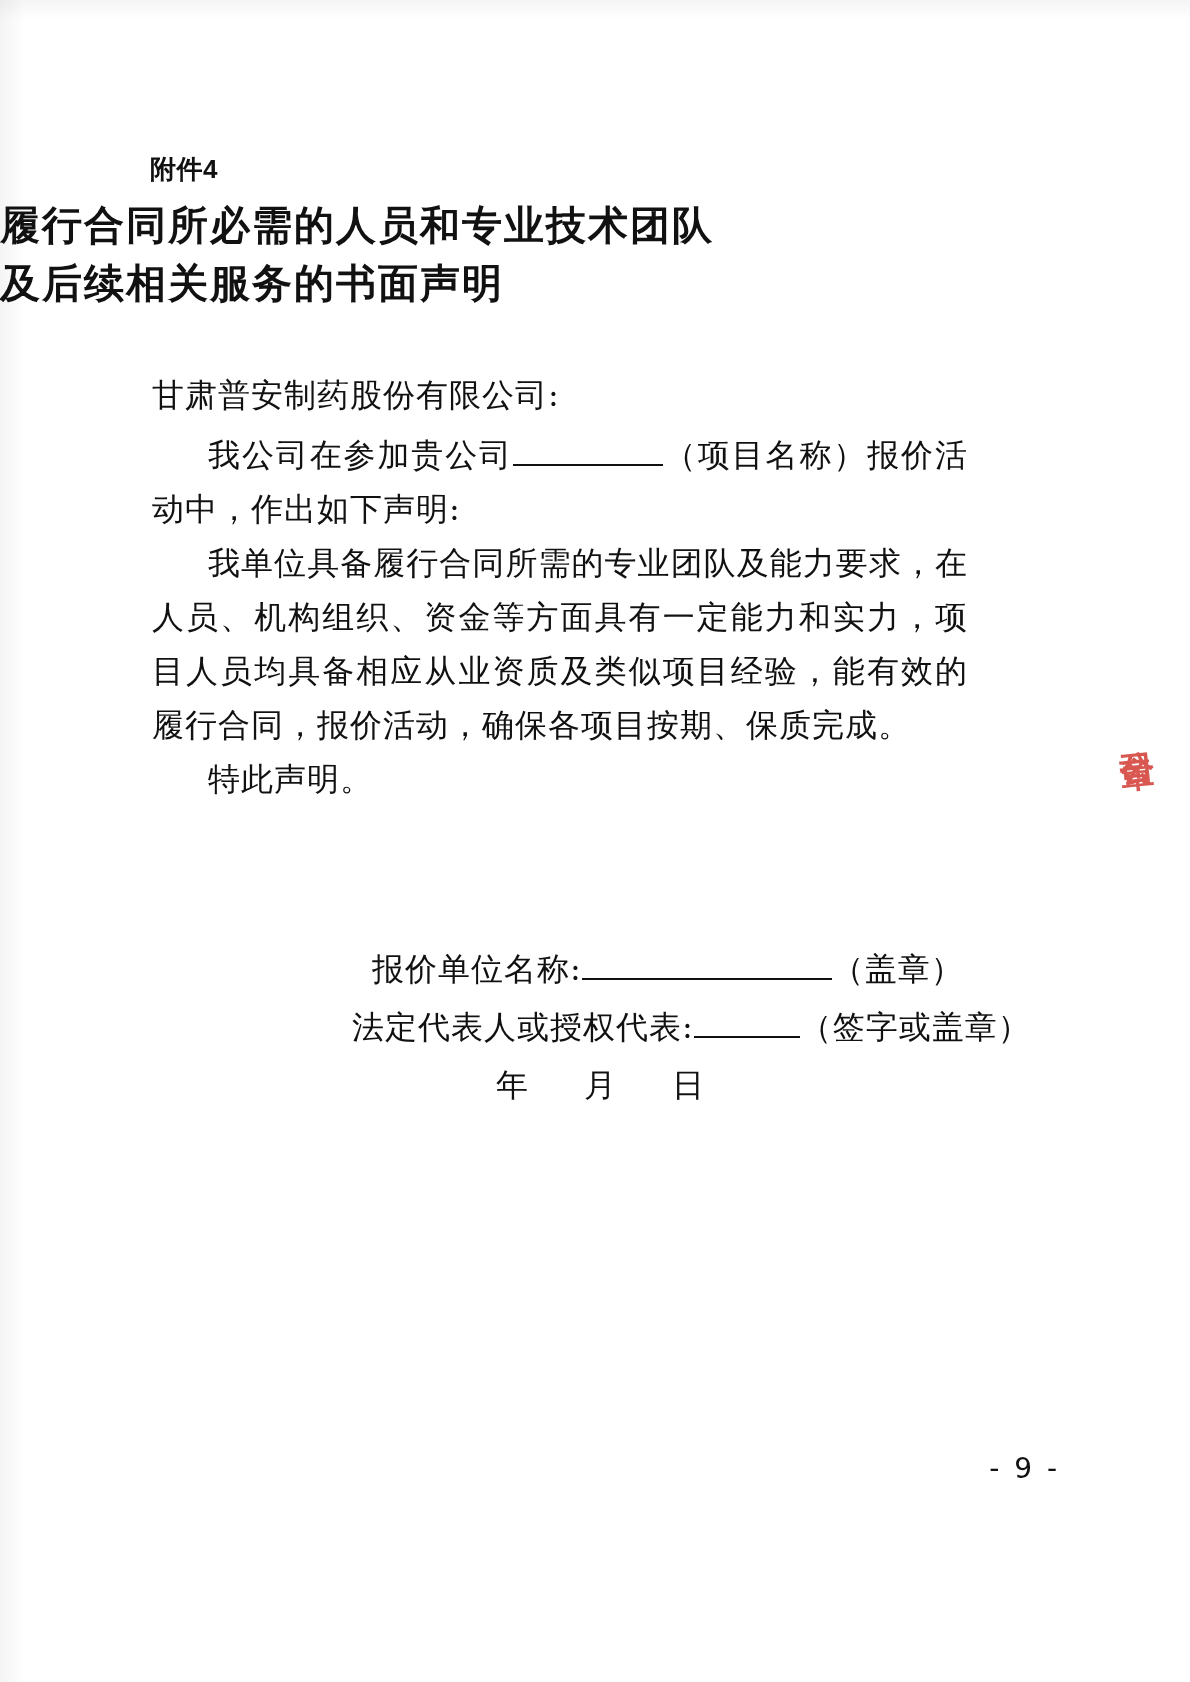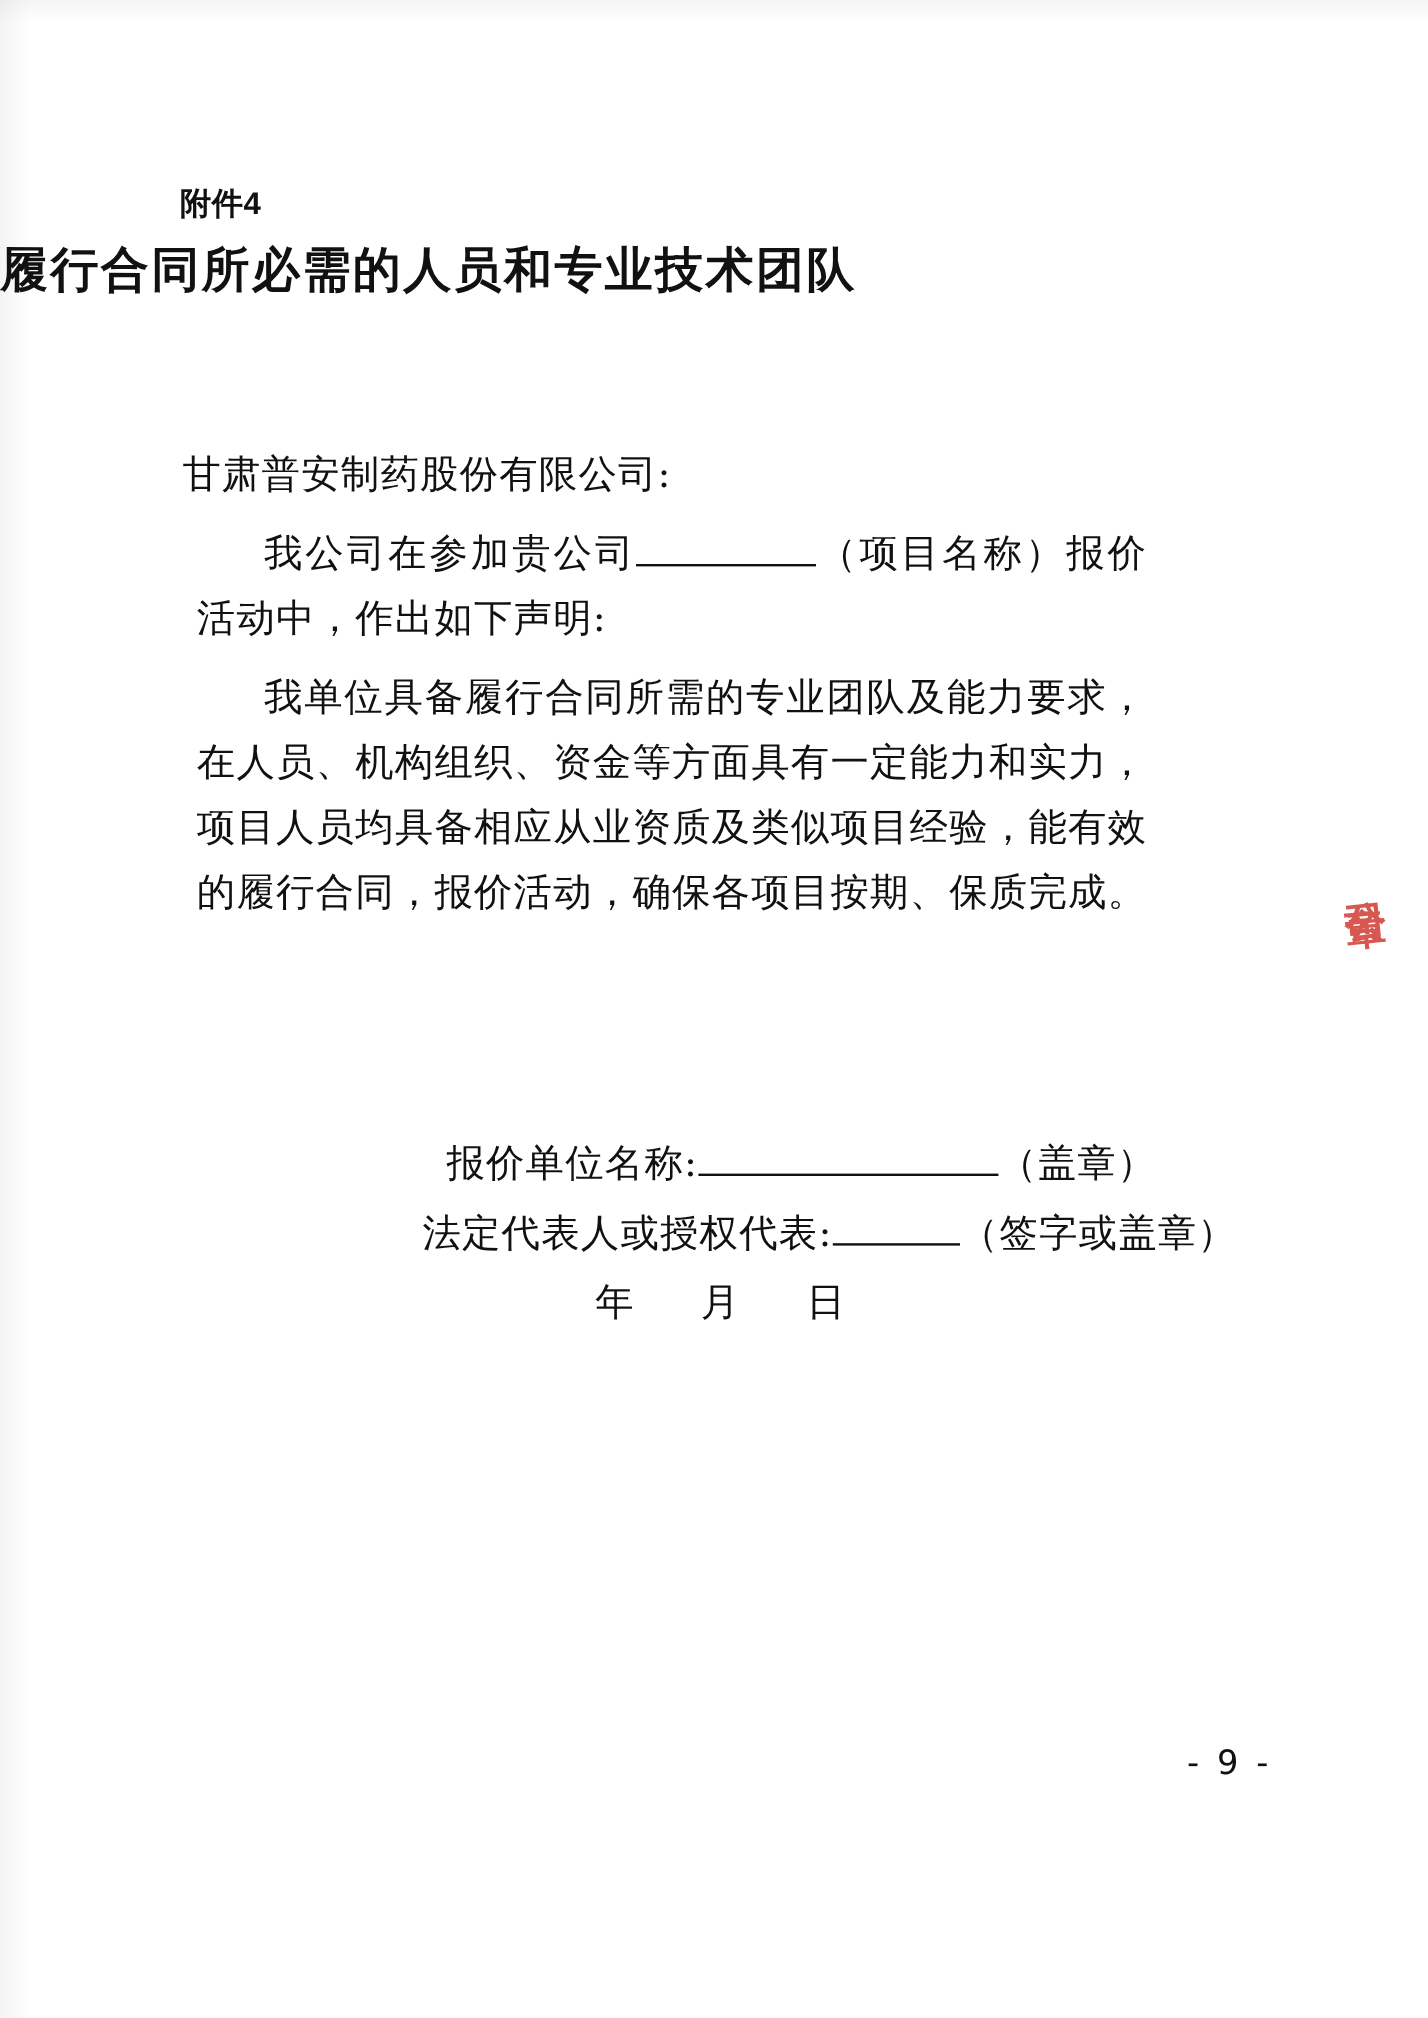--- a/index.html
+++ b/index.html
@@ -52,21 +52,21 @@
     top: 368px;
     width: 816px;
     font-size: 32px;
     line-height: 54px;
     letter-spacing: 1px;
   }
   .p-addressee {
     margin: 0 0 6px 0;
   }
   .p-indent {
-    margin: 12px;
+    margin: 0;
     text-indent: 56px;
     text-align: justify;
     text-justify: inter-ideograph;
   }
   .p-indent.justify-full {
     text-align: justify;
   }
   .blank-line {
     display: inline-block;
     border-bottom: 2px solid #111111;
@@ -152,32 +152,34 @@
 
 <div class="page">
 
   <div class="edge-shadow-left"></div>
   <div class="edge-shadow-top"></div>
 
   <div class="attachment-label">附件4</div>
 
   <div class="doc-title">
     <span class="line1">履行合同所必需的人员和专业技术团队</span>
+    <span class="line2">及后续相关服务的书面声明</span>
   </div>
 
   <div class="body-block">
 
     <p class="p-addressee">甘肃普安制药股份有限公司:</p>
 
     <p class="p-indent">
       <span>我公司在参加贵公司</span><span class="blank-line blank-sm"></span><span>（项目名称）报价活动</span><span>中，作出如下声明:</span>
     </p>
 
     <p class="p-indent justify-full">我单位具备履行合同所需的专业团队及能力要求，在人员、机构组织、资金等方面具有一定能力和实力，项目人员均具备相应从业资质及类似项目经验，能有效的履行合同，报价活动，确保各项目按期、保质完成。</p>
 
+    <p class="p-indent">特此声明。</p>
   </div>
 
   <div class="sign-block">
     <div class="sign-row sign-row-1">
       <span>报价单位名称:</span><span class="blank-line blank-lg"></span><span>（盖章）</span>
     </div>
     <div class="sign-row sign-row-2">
       <span>法定代表人或授权代表:</span><span class="blank-line blank-md"></span><span>（签字或盖章）</span>
     </div>
     <div class="sign-row sign-row-3">

